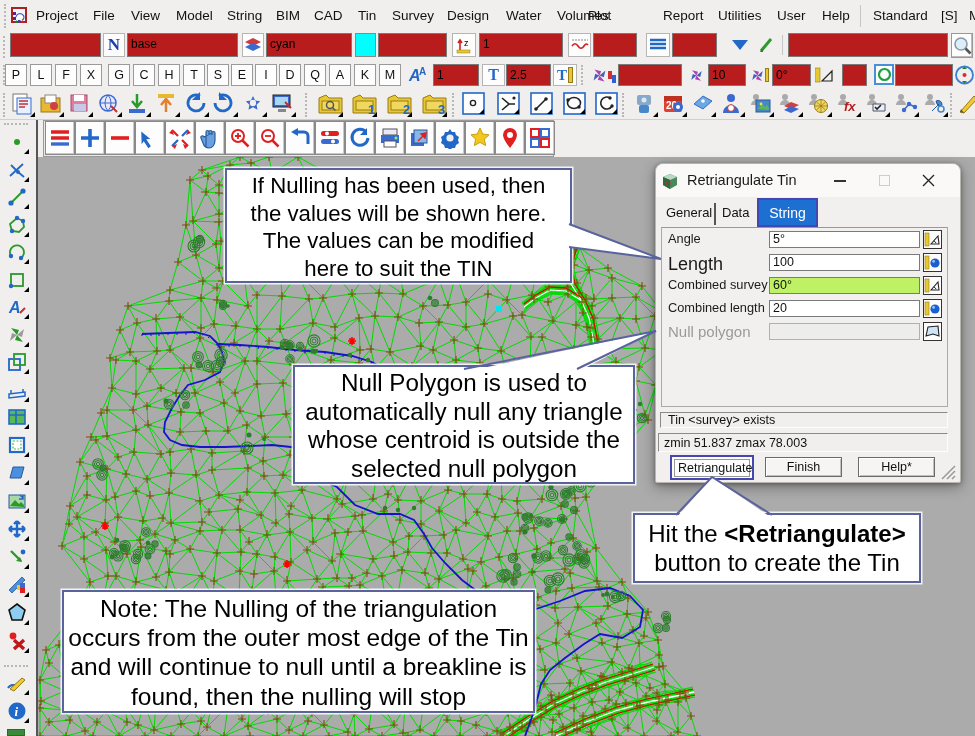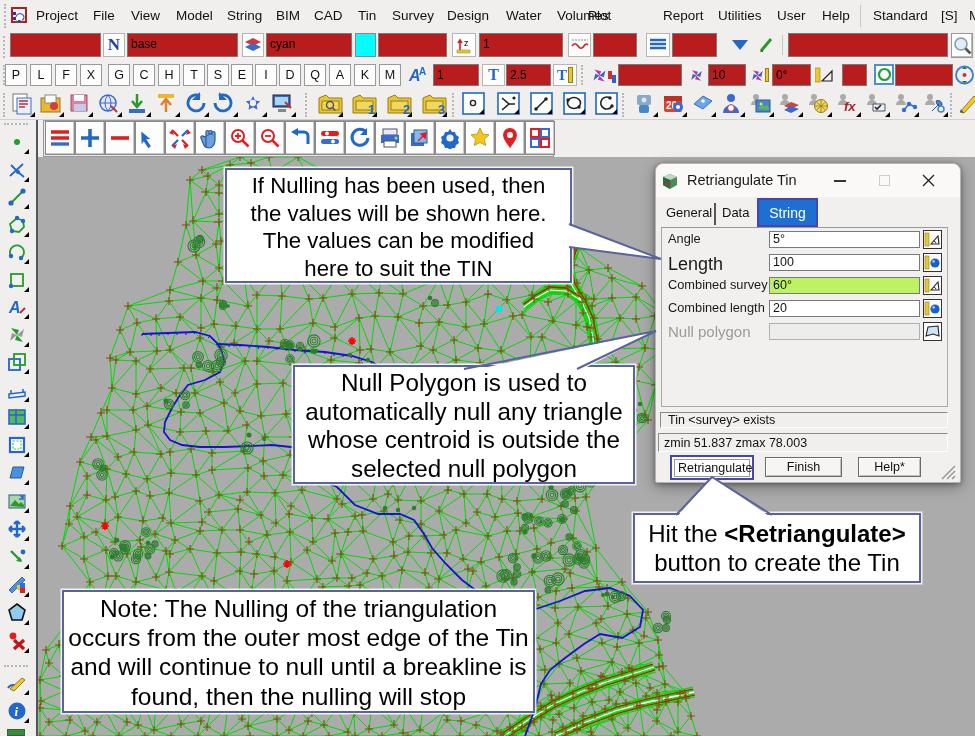--- a/index.html
+++ b/index.html
@@ -1075,21 +1075,21 @@
     <svg width="17" height="17">
       <path d="M2 13L4 4l10-1 1 10-6-2z" fill="#cfe4f4" stroke="#222" stroke-width="1.1"></path>
     </svg>
   </div>
 <div class="abs" style="left:660px;top:412px;width:288px;height:16px;background:#f0efed;border:1px solid;border-color:#8a8a8a #fdfdfd #fdfdfd #8a8a8a;font-size:12.5px;color:#111;padding:0 7px;line-height:15px">Tin &lt;survey&gt; exists</div>
 <div class="abs" style="left:658px;top:433px;width:290px;height:19px;background:#f0efed;border:1px solid;border-color:#8a8a8a #fdfdfd #fdfdfd #8a8a8a;font-size:12.5px;color:#111;padding:1px 5px;line-height:16px">zmin 51.837 zmax 78.003</div>
 <div class="abs" style="left:670px;top:455px;width:84px;height:25px;border:2px solid #4647ae;background:#fdfdfd;display:flex;align-items:center;justify-content:center;font-size:12.5px;color:#111">
     <span style="display:block;border:1px solid #999;padding:1px 3px;width:76px;text-align:center">Retriangulate</span>
   </div>
 <div class="abs" style="left:765px;top:457px;width:77px;height:20px;border:1px solid #6a6a6a;background:#f6f5f4;box-shadow:inset 1px 1px 0 #fff,inset -1px -1px 0 #c0c0c0;display:flex;align-items:center;justify-content:center;font-size:12.5px;color:#111">Finish</div>
-<div class="abs" style="left:858px;top:457px;width:63px;height:20px;border:1px solid #6a6a6a;background:#f6f5f4;box-shadow:inset 1px 1px 0 #fff,inset -1px -1px 0 #c0c0c0;display:flex;align-items:center;justify-content:center;font-size:12.5px;color:#111">Help*</div>
+<div class="abs" style="left:858px;top:457px;width:77px;height:20px;border:1px solid #6a6a6a;background:#f6f5f4;box-shadow:inset 1px 1px 0 #fff,inset -1px -1px 0 #c0c0c0;display:flex;align-items:center;justify-content:center;font-size:12.5px;color:#111">Help*</div>
 <svg class="abs" style="left:941px;top:465px" width="16" height="15">
     <path d="M14 1L1 14M14 6L6 14M14 11l-3 3" stroke="#999" stroke-width="1.5"></path>
   </svg>
 <div class="co" style="left:225px;top:168px;width:347px;height:115px;padding-top:2px;font-size:22.2px;line-height:27.6px">If Nulling has been used, then<br>the values will be shown here.<br>The values can be modified<br>here to suit the TIN</div>
 <div class="co" style="left:293px;top:365px;width:342px;height:119px;padding-top:2px;font-size:24.2px;line-height:28.6px">Null Polygon is used to<br>automatically null any triangle<br>whose centroid is outside the<br>selected null polygon</div>
 <div class="co" style="left:633px;top:513px;width:288px;height:70px;padding-top:4px;font-size:24px;line-height:29px">Hit the <b>&lt;Retriangulate&gt;</b><br>button to create the Tin</div>
 <div class="co" style="left:62px;top:590px;width:473px;height:123px;padding-top:2px;font-size:24.5px;line-height:29.2px">Note: The Nulling of the triangulation<br>occurs from the outer most edge of the Tin<br>and will continue to null until a breakline is<br>found, then the nulling will stop</div>
 <svg class="abs" style="left:0;top:0;pointer-events:none" width="975" height="736">
     <polygon points="566,224 661,259 566,247" fill="#fff"></polygon>
     <path d="M569,224 L661,259 L569,247" fill="none" stroke="#5a639e" stroke-width="2"></path>

